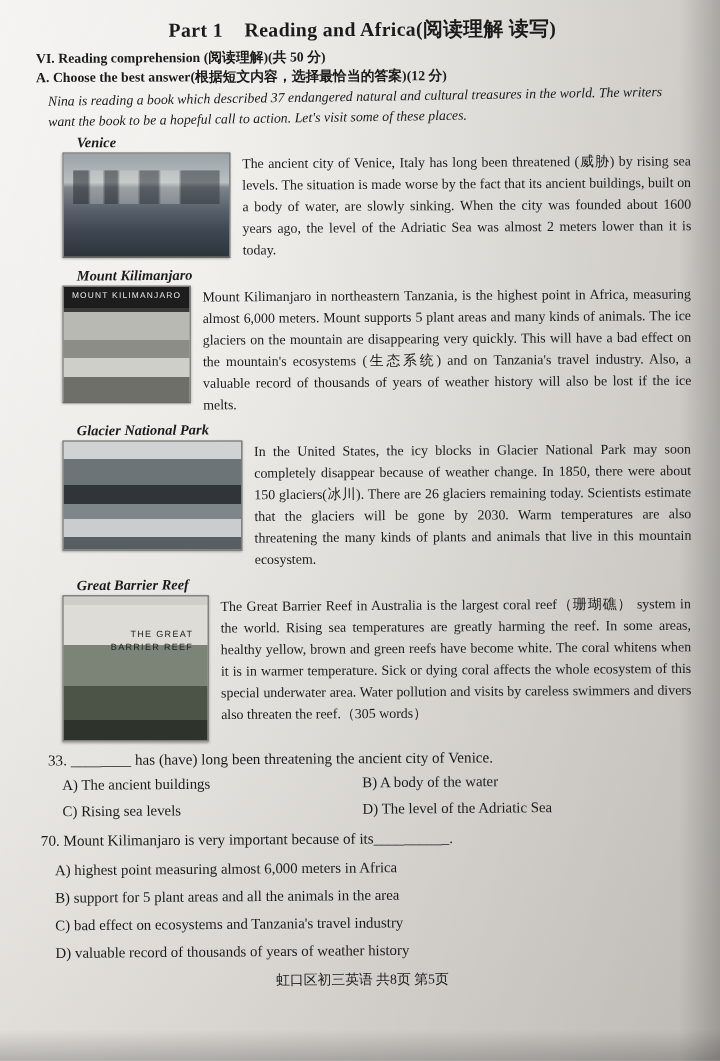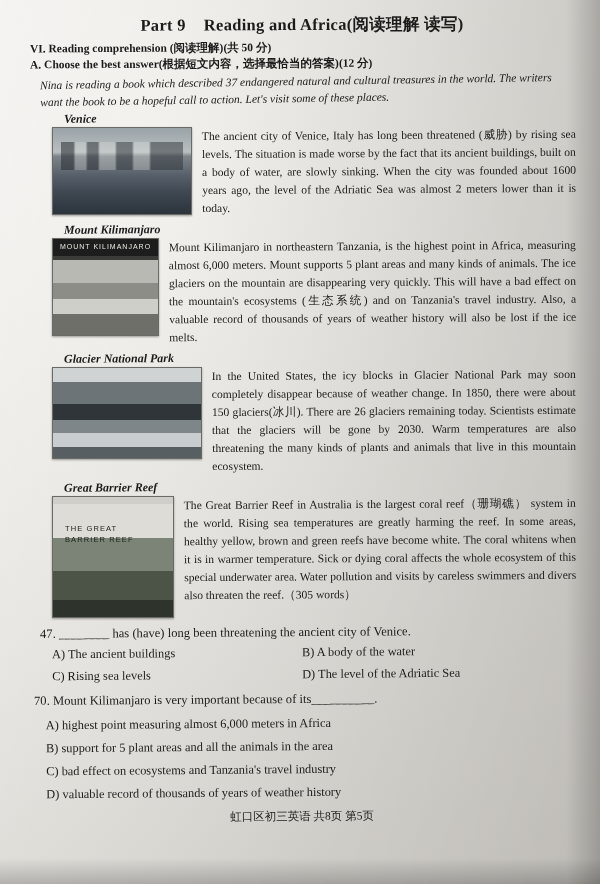--- a/index.html
+++ b/index.html
@@ -128,40 +128,40 @@
       linear-gradient(to bottom, #cfd3d4 0 16%, #6d7477 16% 40%, #2f3539 40% 58%, #7e868a 58% 72%, #c9cdcf 72% 88%, #585f63 88% 100%);
   }
   .pic-reef{
     width:120px;height:120px;
     background:
       linear-gradient(to bottom, #cfcec9 0 6%, #dedcd6 6% 34%, #7c8478 34% 62%, #4c5448 62% 86%, #2e342c 86% 100%);
   }
   .pic-reef .bookttl{
     position:absolute;left:12px;top:26px;width:96px;
     font-family:"Liberation Sans",sans-serif;
-    font-size:7.5px;letter-spacing:1.1px;color:#23241f;line-height:1.5;
+    font-size:7.5px;letter-spacing:1.1px;color:#23241f;line-height:1.5;text-align:right;
   }
   .edge-shadow{
     position:absolute;right:0;top:0;width:34px;height:100%;
     background:linear-gradient(to right, rgba(0,0,0,0) 0%, rgba(0,0,0,0.18) 100%);
     pointer-events:none;
   }
   .bottom-shadow{
     position:absolute;left:0;bottom:0;width:100%;height:26px;
     background:linear-gradient(to bottom, rgba(0,0,0,0) 0%, rgba(0,0,0,0.20) 100%);
     pointer-events:none;
   }
 </style>
 </head>
 <body>
 
 <div class="page">
 
   <div class="title">
-    <span>Part 9</span><span class="sp"></span><span>Reading and Africa</span><span>(阅读理解 读写)</span>
+    <span>Part 1</span><span class="sp"></span><span>Reading and Africa</span><span>(阅读理解 读写)</span>
   </div>
 
   <div class="line-vi">VI. Reading comprehension (阅读理解)(共 50 分)</div>
   <div class="line-a">A. Choose the best answer(根据短文内容，选择最恰当的答案)(12 分)</div>
 
   <div class="intro">Nina is reading a book which described 37 endangered natural and cultural treasures in the world. The writers want the book to be a hopeful call to action. Let's visit some of these places.</div>
 
   <div class="sec-head">Venice</div>
   <div class="block">
     <div class="thumb pic-venice"></div>
@@ -184,21 +184,21 @@
 
   <div class="sec-head">Great Barrier Reef</div>
   <div class="block">
     <div class="thumb pic-reef">
       <div class="bookttl">THE GREAT BARRIER REEF</div>
     </div>
     <div class="para">The Great Barrier Reef in Australia is the largest coral reef（珊瑚礁） system in the world. Rising sea temperatures are greatly harming the reef. In some areas, healthy yellow, brown and green reefs have become white. The coral whitens when it is in warmer temperature. Sick or dying coral affects the whole ecosystem of this special underwater area. Water pollution and visits by careless swimmers and divers also threaten the reef.（305 words）</div>
   </div>
 
   <div class="q">
-    <span>47.</span>
+    <span>33.</span>
     <span>________ has (have) long been threatening the ancient city of Venice.</span>
   </div>
   <div class="opts">
     <div class="optrow">
       <div class="c1">A) The ancient buildings</div>
       <div class="c2">B) A body of the water</div>
     </div>
     <div class="optrow">
       <div class="c1">C) Rising sea levels</div>
       <div class="c2">D) The level of the Adriatic Sea</div>

